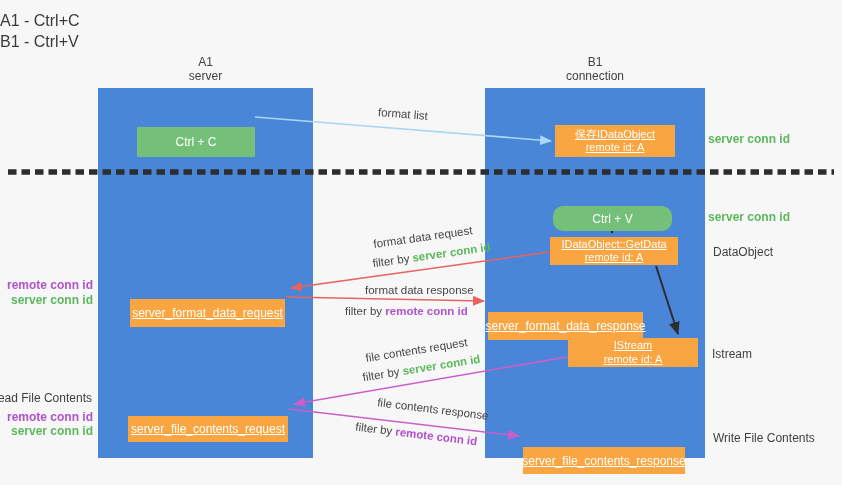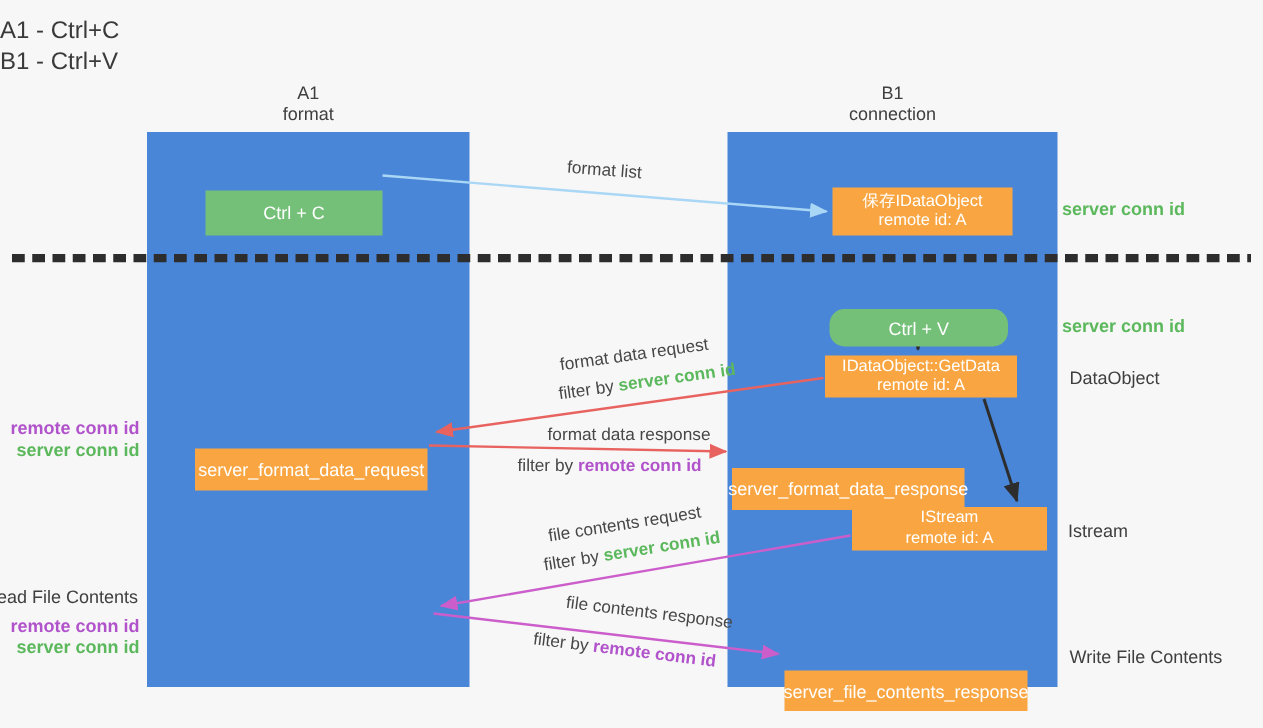--- a/index.html
+++ b/index.html
@@ -28,21 +28,21 @@
   #lane-left{left:98px;width:215px;}
   #lane-right{left:485px;width:220px;}
   .overlay{position:absolute;left:0;top:0;width:842px;height:485px;pointer-events:none;}
   .bx{
     position:absolute;display:flex;flex-direction:column;align-items:center;justify-content:center;
     color:#fff;text-align:center;white-space:nowrap;
   }
   .bx.one{font-size:12px;margin-top:24px;}
   .bx.two{font-size:11px;line-height:13.5px;}
   .green{background:var(--box_green,#74c078);}
-  .orange{background:var(--box_orange,#f9a642);}
+  .orange{background:var(--box_orange,#f9a642);text-decoration:underline;}
   #bx-ctrlc{left:137px;top:103px;width:118px;height:30px;}
   #bx-save{left:555px;top:125px;width:120px;height:32px;}
   #bx-ctrlv{left:553px;top:182px;width:119px;height:25px;border-radius:10px;}
   #bx-getdata{left:550px;top:237px;width:128px;height:28px;}
   #bx-freq{left:130px;top:275px;width:155px;height:28px;}
   #bx-fresp{left:488px;top:288px;width:155px;height:28px;}
   #bx-istream{left:568px;top:338px;width:130px;height:29px;}
   #bx-filereq{left:128px;top:392px;width:160px;height:26px;}
   #bx-fileresp{left:523px;top:423px;width:162px;height:27px;}
   .elabel{
@@ -87,21 +87,21 @@
 
 <div class="canvas">
 
   <div class="title">
     <div>A1 - Ctrl+C</div>
     <div>B1 - Ctrl+V</div>
   </div>
 
   <div class="lane-header" id="lh-left">
     <div>A1</div>
-    <div>format</div>
+    <div>server</div>
   </div>
   <div class="lane-header" id="lh-right">
     <div>B1</div>
     <div>connection</div>
   </div>
 
   <div class="lane" id="lane-left"></div>
   <div class="lane" id="lane-right"></div>
 
   <svg class="overlay" viewBox="0 0 842 485">
@@ -153,20 +153,23 @@
 
   <div class="bx one orange" id="bx-fresp">
     <span>server_format_data_response</span>
   </div>
 
   <div class="bx two orange" id="bx-istream">
     <span>IStream</span>
     <span>remote id: A</span>
   </div>
 
+  <div class="bx one orange" id="bx-filereq">
+    <span>server_file_contents_request</span>
+  </div>
 
   <div class="bx one orange" id="bx-fileresp">
     <span>server_file_contents_response</span>
   </div>
 
   <div class="elabel" id="lb-formatlist">format list</div>
 
   <div class="elabel" id="lb-fdr1">format data request</div>
   <div class="elabel" id="lb-fdr2">
     <span>filter by</span>

